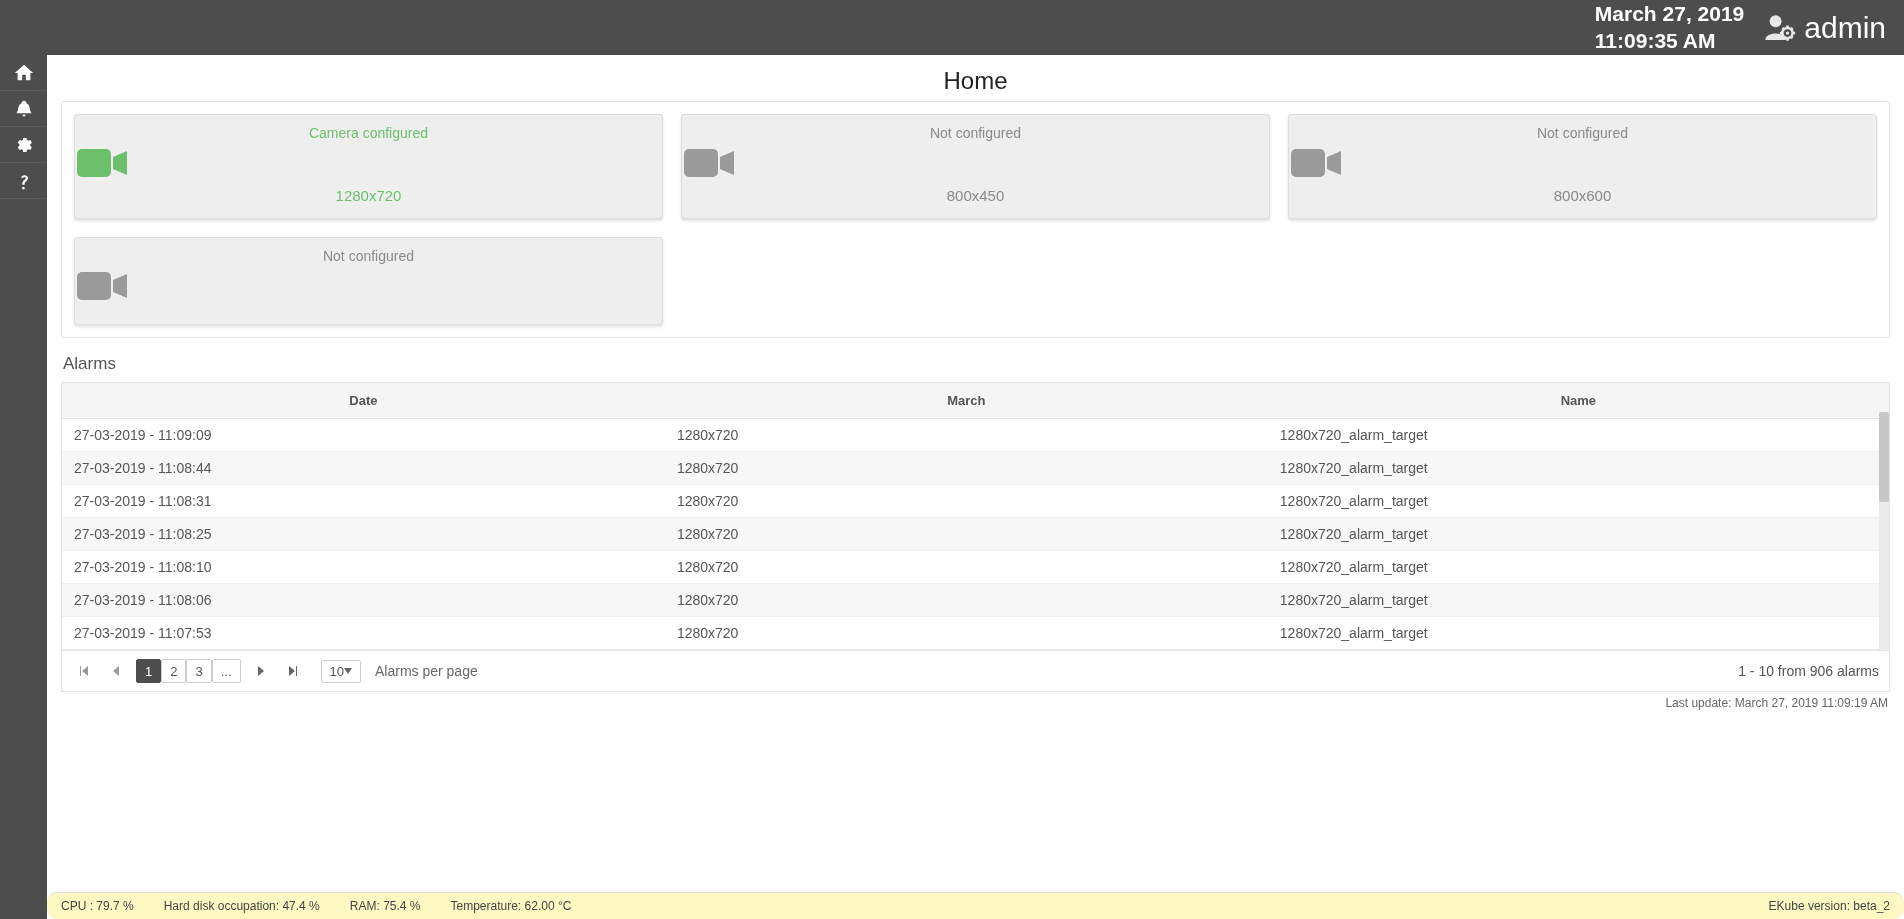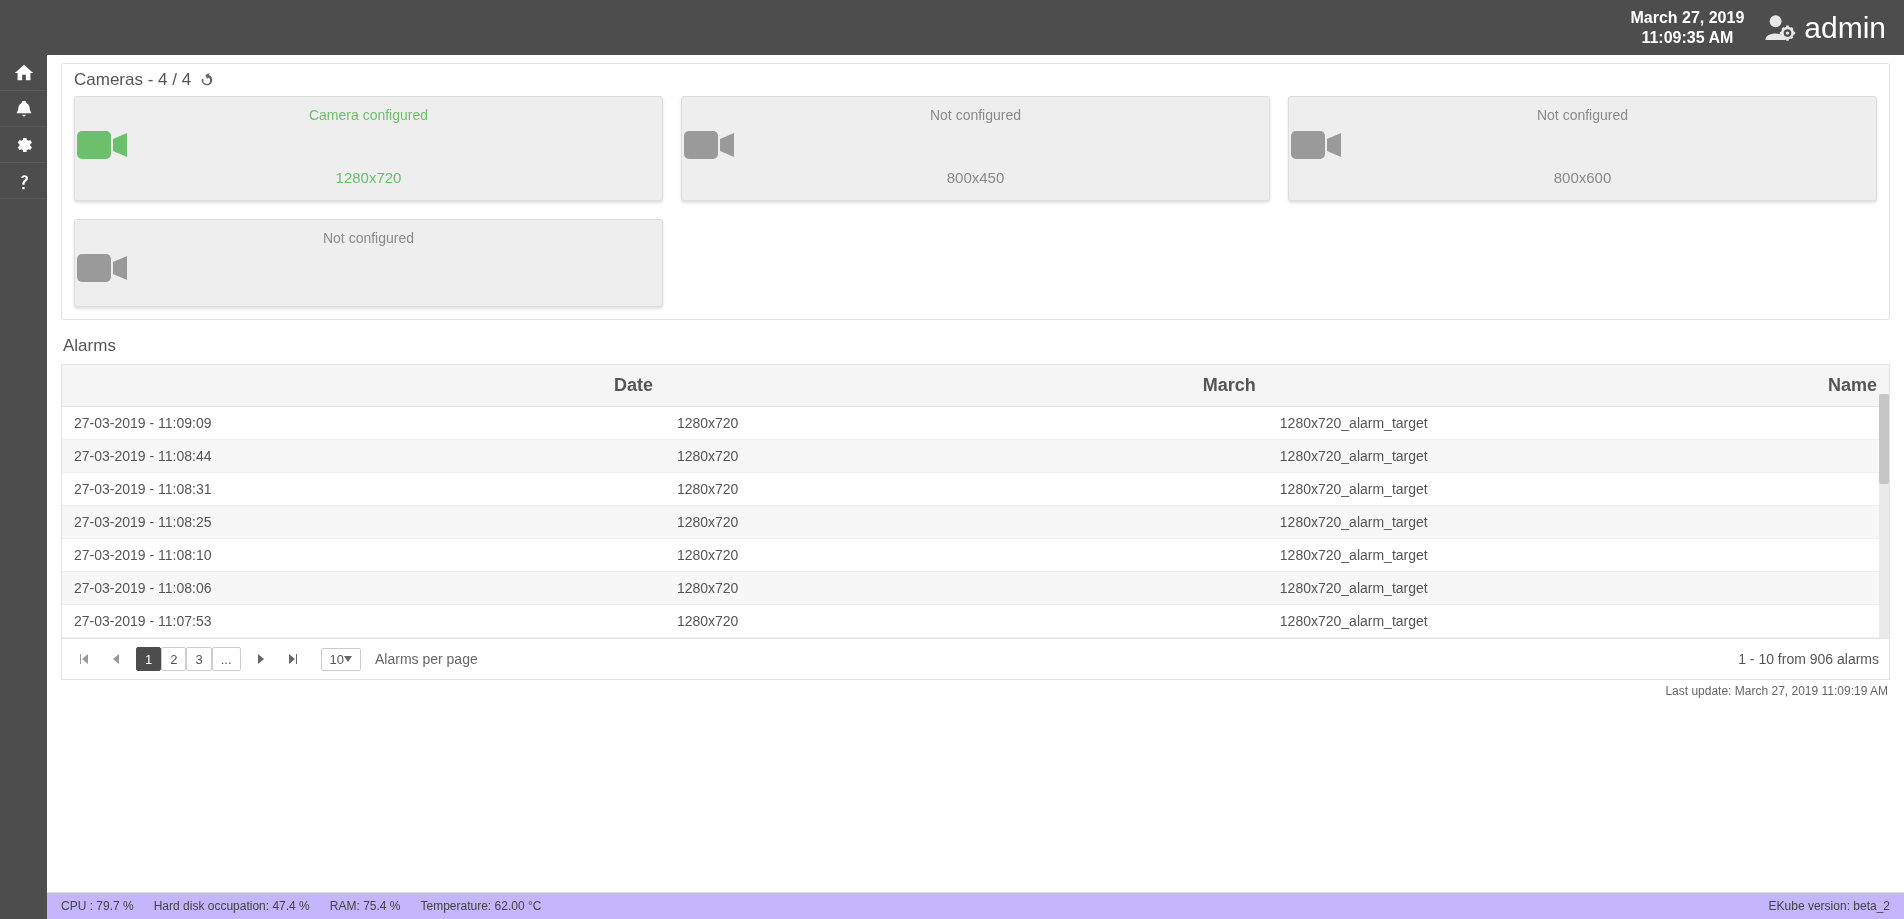--- a/index.html
+++ b/index.html
@@ -12,21 +12,21 @@
   height: 55px;
   display: flex;
   align-items: center;
   padding: 0 18px 0 10px;
   position: relative;
 }
 .logo-block { display: flex; align-items: center; gap: 14px; }
 .logo-cube { width: 38px; height: 38px; display: flex; align-items: center; justify-content: center; }
 .site-title { font-size: 28px; font-weight: 600; letter-spacing: 1px; }
 .header-right { margin-left: auto; display: flex; align-items: center; gap: 18px; }
-.datetime { text-align: center; font-weight: 700; font-size: 16px; line-height: 1.25; }
+.datetime { text-align: left; font-weight: 700; font-size: 21px; line-height: 1.25; }
 .user-block { display: flex; align-items: center; gap: 8px; font-size: 30px; }
 
 
 .sidebar {
   position: fixed;
   top: 55px; left: 0; bottom: 0;
   width: 47px;
   background: #4d4d4d;
   display: flex;
   flex-direction: column;
@@ -70,23 +70,23 @@
 .camera-icon { margin: 2px 0 6px 0; }
 .camera-res { font-size: 15px; }
 .camera-res.ok { color: #6cc06c; }
 .camera-res.nok { color: #8a8a8a; }
 
 
 .table-wrap { border: 1px solid #e3e3e3; border-top: none; position: relative; }
 .table { width: 100%; border-collapse: collapse; }
 .table thead th {
   background: #f5f5f5;
-  text-align: right;
+  text-align: center;
   font-weight: 600;
-  font-size: 18px;
+  font-size: 13px;
   color: #555;
   padding: 10px 12px;
   border-bottom: 1px solid #e3e3e3;
   border-top: 1px solid #e3e3e3;
 }
 .table tbody td {
   padding: 8px 12px;
   border-bottom: 1px solid #eee;
   font-size: 14px;
   color: #555;
@@ -124,25 +124,25 @@
   font-size: 13px; color: #555;
 }
 .pager-label { color: #666; margin-left: 6px; font-size: 14px;}
 .pager-info { margin-left: auto; color: #555; font-size: 14px;}
 
 .last-update { text-align: right; color: #666; font-size: 12px; margin: 4px 2px 12px 0; }
 
 
 .footer {
   position: fixed; left: 47px; right: 0; bottom: 0;
-  background: #c4b5fd;
+  background: #fef9c3;
   border-top: 1px solid #ddd;
   padding: 6px 14px;
-  display: flex; gap: 20px; align-items: center;
-  font-size: 12px; color: #444;
+  display: flex; gap: 30px; align-items: center;
+  font-size: 12px; color: #444; border-radius: 10px;
 }
 .footer .version { margin-left: auto; }
 
 svg { display: block; }
 </style>
 </head>
 <body>
 
 <div class="header">
   <div class="header-right">
@@ -199,30 +199,23 @@
   <div class="sidebar-item">
     <span>
       <svg width="18" height="20" viewBox="0 0 24 28" fill="#fff">
           <path d="M9 8 C9 5 15 5 15 8 C15 11 12 11 12 14 H10 C10 10 13 10 13 8 C13 7 11 7 11 8 Z M10 16 H12 V18 H10 Z" transform="scale(1.6) translate(-4,-2)"></path>
         </svg>
     </span>
   </div>
 </div>
 
 <div class="main">
+  <div class="page-title">Home</div>
 
   <div class="panel">
-    <div class="panel-title">
-      <span>Cameras - 4 / 4</span>
-      <span>
-        <svg width="16" height="16" viewBox="0 0 24 24" fill="#666">
-            <path d="M12 4 V1 L7 6 L12 11 V8 A5 5 0 1 1 7 13 H4 A8 8 0 1 0 12 4 Z" transform="rotate(20 12 12)"></path>
-          </svg>
-      </span>
-    </div>
     <div class="camera-grid" id="camera-grid">
         <div class="camera-card">
           <div class="camera-status ok">Camera configured</div>
           <div class="camera-icon">
             <svg width="56" height="36" viewBox="0 0 56 36">
               <rect x="2" y="4" width="34" height="28" rx="5" fill="#6cc06c"></rect>
               <path d="M38 12 L52 6 L52 30 L38 24 Z" fill="#6cc06c"></path>
             </svg>
           </div>
           <div class="camera-res ok">1280x720</div>

